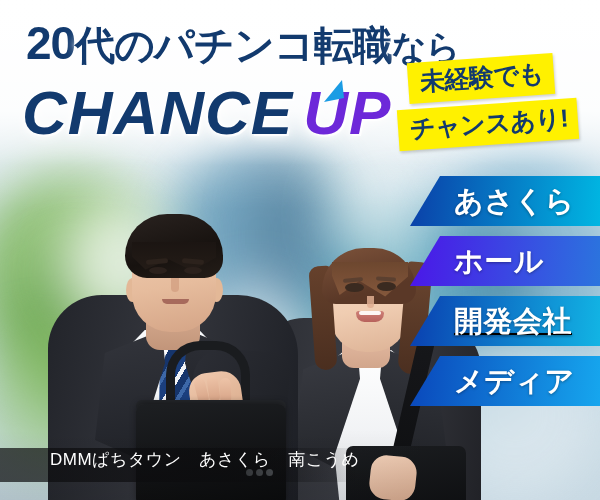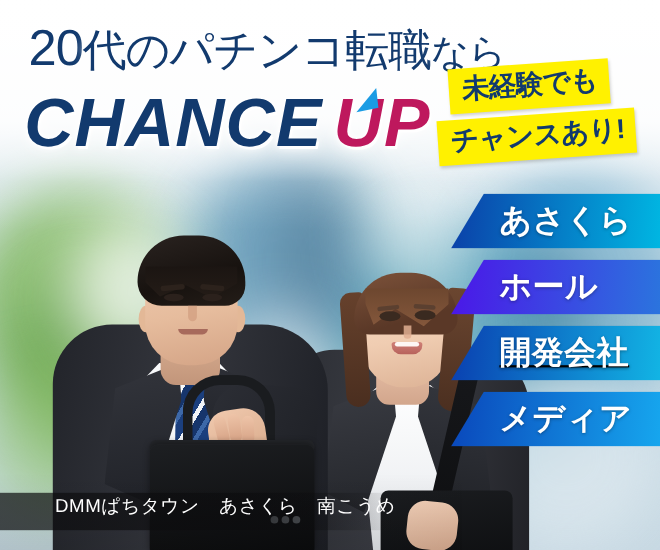--- a/index.html
+++ b/index.html
@@ -177,34 +177,34 @@
 
   
   .floor-shade{
     position:absolute;left:0;bottom:0;width:420px;height:70px;
     background:linear-gradient(180deg,rgba(0,0,0,0) 0%,rgba(0,0,0,.10) 100%);
   }
 
   
   .headline{
     position:absolute;left:26px;top:20px;width:420px;
-    font-size:40px;font-weight:400;color:#123a6e;letter-spacing:-1px;
+    font-size:40px;font-weight:700;color:#123a6e;letter-spacing:-1px;
     text-shadow:0 0 7px #fff,0 0 14px #fff,0 0 3px #fff,1px 1px 0 #fff;
     white-space:nowrap;line-height:1;
   }
   .headline .big{font-size:46px;}
   .headline .sm{font-size:34px;}
 
   .logo{
     position:absolute;left:22px;top:76px;width:400px;height:74px;
     font-size:62px;font-weight:700;font-style:italic;color:#123a6e;
     letter-spacing:1px;line-height:74px;white-space:nowrap;
     text-shadow:0 0 8px #fff,0 0 16px #fff,0 0 4px #fff,2px 2px 0 rgba(255,255,255,.9);
   }
-  .logo .up{color:#be185d;position:relative;margin-left:10px;}
+  .logo .up{color:#6d28d9;position:relative;margin-left:10px;}
   .logo-arrow{
     position:absolute;left:318px;top:76px;width:34px;height:34px;
     pointer-events:none;
   }
 
   
   .badge{position:absolute;left:398px;top:58px;width:196px;height:96px;}
   .badge-row{
     position:absolute;background:#fff100;color:#123a6e;
     font-size:25px;font-weight:700;line-height:1;letter-spacing:-.5px;

